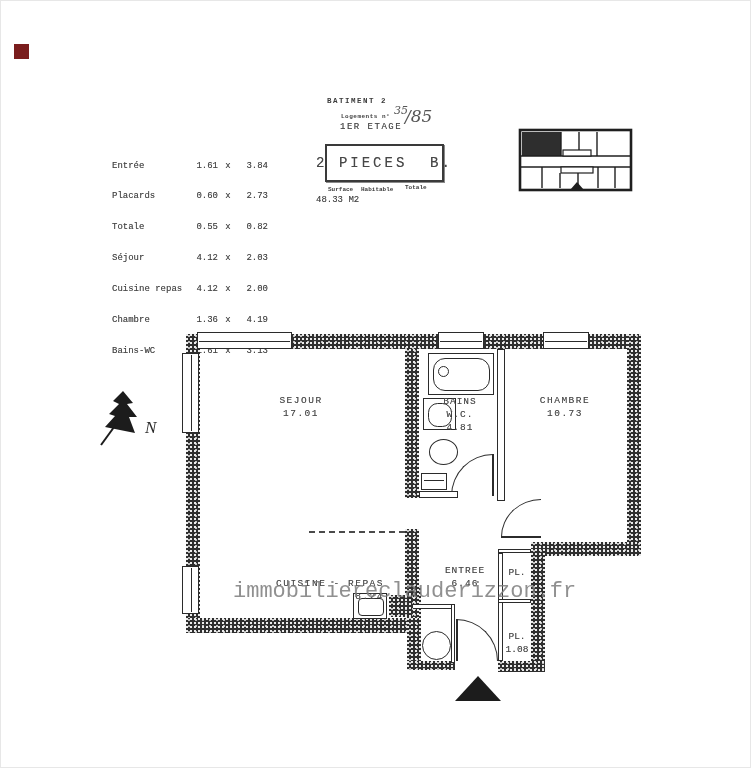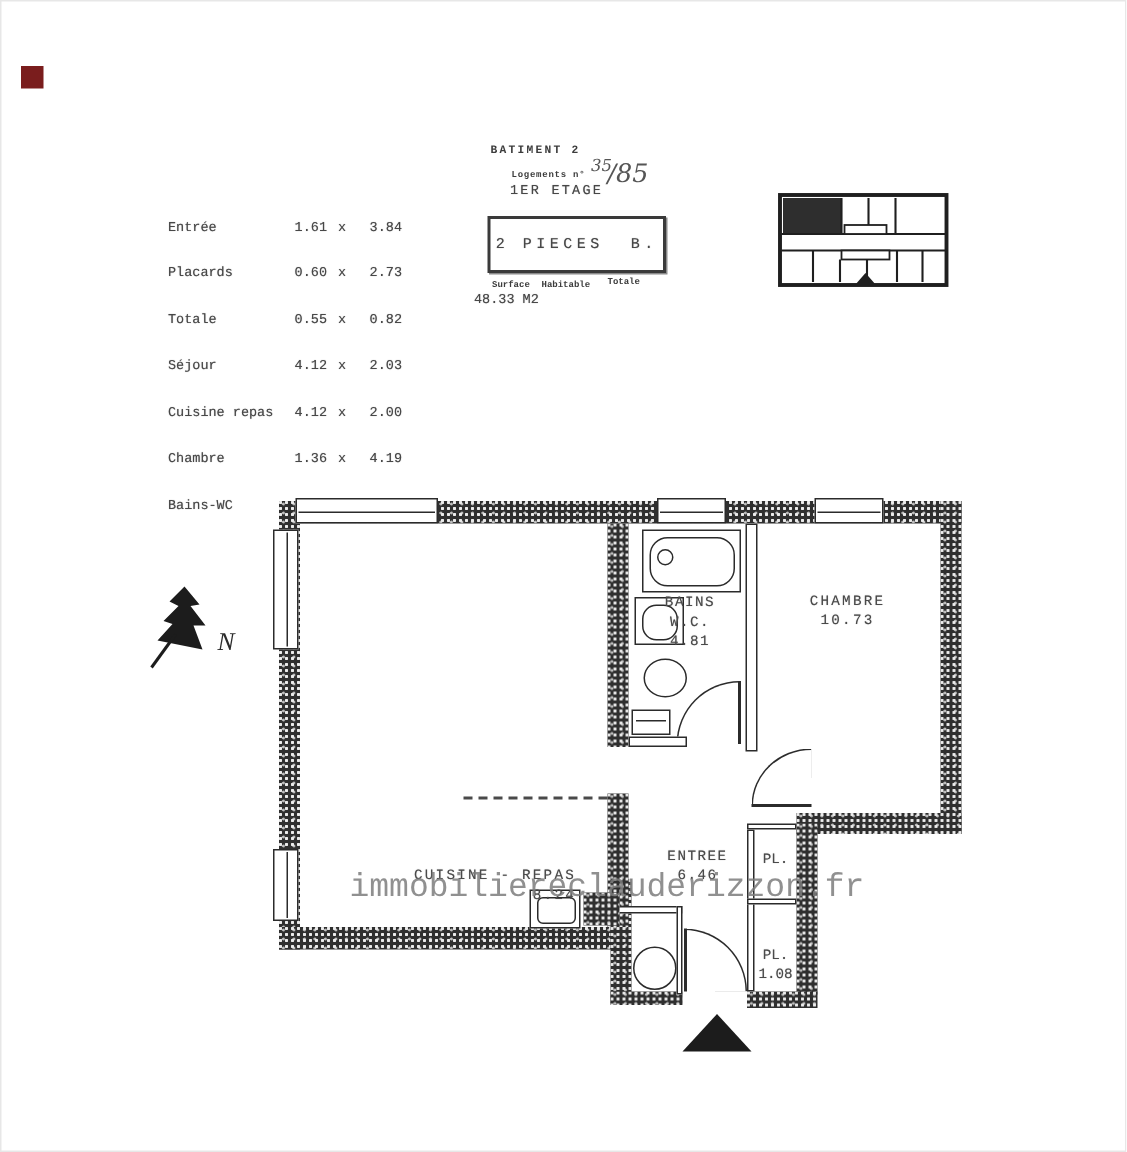--- a/index.html
+++ b/index.html
@@ -4,21 +4,21 @@
 <style>
   html,body{margin:0;padding:0;background:#fff;}
   .page{
     position:relative;width:751px;height:768px;background:#fff;
     border:1px solid #e7e7e7;box-sizing:border-box;overflow:hidden;
     font-family:"Liberation Mono","DejaVu Sans Mono",monospace;color:#3d3d3d;
   }
   
   .tw{position:absolute;white-space:pre;color:#474747;text-shadow:0 0 .6px rgba(60,60,60,.55);}
   
-  .rtable{position:absolute;left:111px;top:125px;font-size:9px;line-height:10.3px;}
+  .rtable{position:absolute;left:111px;top:139px;font-size:9px;line-height:10.3px;}
   .rrow{display:flex;}
   .rname{width:78px;}
   .rw{width:28px;text-align:right;}
   .rsep{width:20px;text-align:center;}
   .rh{width:30px;text-align:right;}
   
   .wall{
     position:absolute;background-color:#2f2f2f;
     background-image:
       radial-gradient(circle at 1px 1px,#ececec .9px,transparent 1.3px),
@@ -75,21 +75,21 @@
     <div class="rrow"><span class="rname">Chambre</span><span class="rw">1.36</span><span class="rsep">x</span><span class="rh">4.19</span></div>
     <div class="rrow"><span class="rname">Bains-WC</span><span class="rw">1.61</span><span class="rsep">x</span><span class="rh">3.13</span></div>
   </div>
 
   <div class="hdr" style="left:326px;top:96px;font-size:7.5px;letter-spacing:1.5px;">BATIMENT  2</div>
   <div class="hdr" style="left:340px;top:112px;font-size:6px;letter-spacing:.5px;">Logements  n°</div>
   <div class="hand" style="left:393px;top:103px;font-size:11px;">35</div>
   <div class="hand" style="left:404px;top:105px;font-size:17px;">/85</div>
   <div class="tw" style="left:339px;top:121px;font-size:9px;letter-spacing:1.5px;">1ER ETAGE</div>
   <div class="typebox">
-    <span class="tw" style="position:static;font-size:10px;letter-spacing:3px;">2 PIECES  B.</span>
+    <span class="tw" style="position:static;font-size:14px;letter-spacing:3px;">2 PIECES  B.</span>
   </div>
   <div>
     <span class="hdr" style="left:327px;top:185px;font-size:6px;">Surface</span>
     <span class="hdr" style="left:360px;top:185px;font-size:6px;">Habitable</span>
     <span class="hdr" style="left:404px;top:183px;font-size:6px;">Totale</span>
   </div>
   <div class="tw" style="left:315px;top:194px;font-size:9px;">48.33 M2</div>
 
   <svg style="position:absolute;left:517px;top:126px;z-index:2;" width="116" height="68" viewBox="0 0 116 68">
     <rect x="2" y="3" width="111" height="60" fill="#fff" stroke="#1f1f1f" stroke-width="2.6"></rect>
@@ -162,20 +162,24 @@
   <div class="fix" style="left:352px;top:592px;width:34px;height:26px;">
     <div style="position:absolute;left:4px;top:4px;width:24px;height:16px;border:1px solid #2b2b2b;border-radius:4px;"></div>
   </div>
   <div class="wall" style="left:388px;top:594px;width:24px;height:22px;z-index:3;"></div>
   <div class="fix" style="left:421px;top:630px;width:29px;height:29px;border-radius:50%;"></div>
 
   <div class="dash" style="left:308px;top:530px;width:96px;"></div>
 
   <div class="tri" style="left:454px;top:675px;border-left:23px solid transparent;border-right:23px solid transparent;border-bottom:25px solid #1c1c1c;"></div>
 
+  <div class="rlabel" style="left:255px;top:393px;width:90px;">
+    <div>SEJOUR</div>
+    <div>17.01</div>
+  </div>
   <div class="rlabel" style="left:432px;top:394px;width:54px;letter-spacing:1px;">
     <div>BAINS</div>
     <div>W.C.</div>
     <div>4.81</div>
   </div>
   <div class="rlabel" style="left:520px;top:393px;width:88px;">
     <div>CHAMBRE</div>
     <div>10.73</div>
   </div>
   <div class="rlabel" style="left:223px;top:576px;width:160px;text-align:right;">

